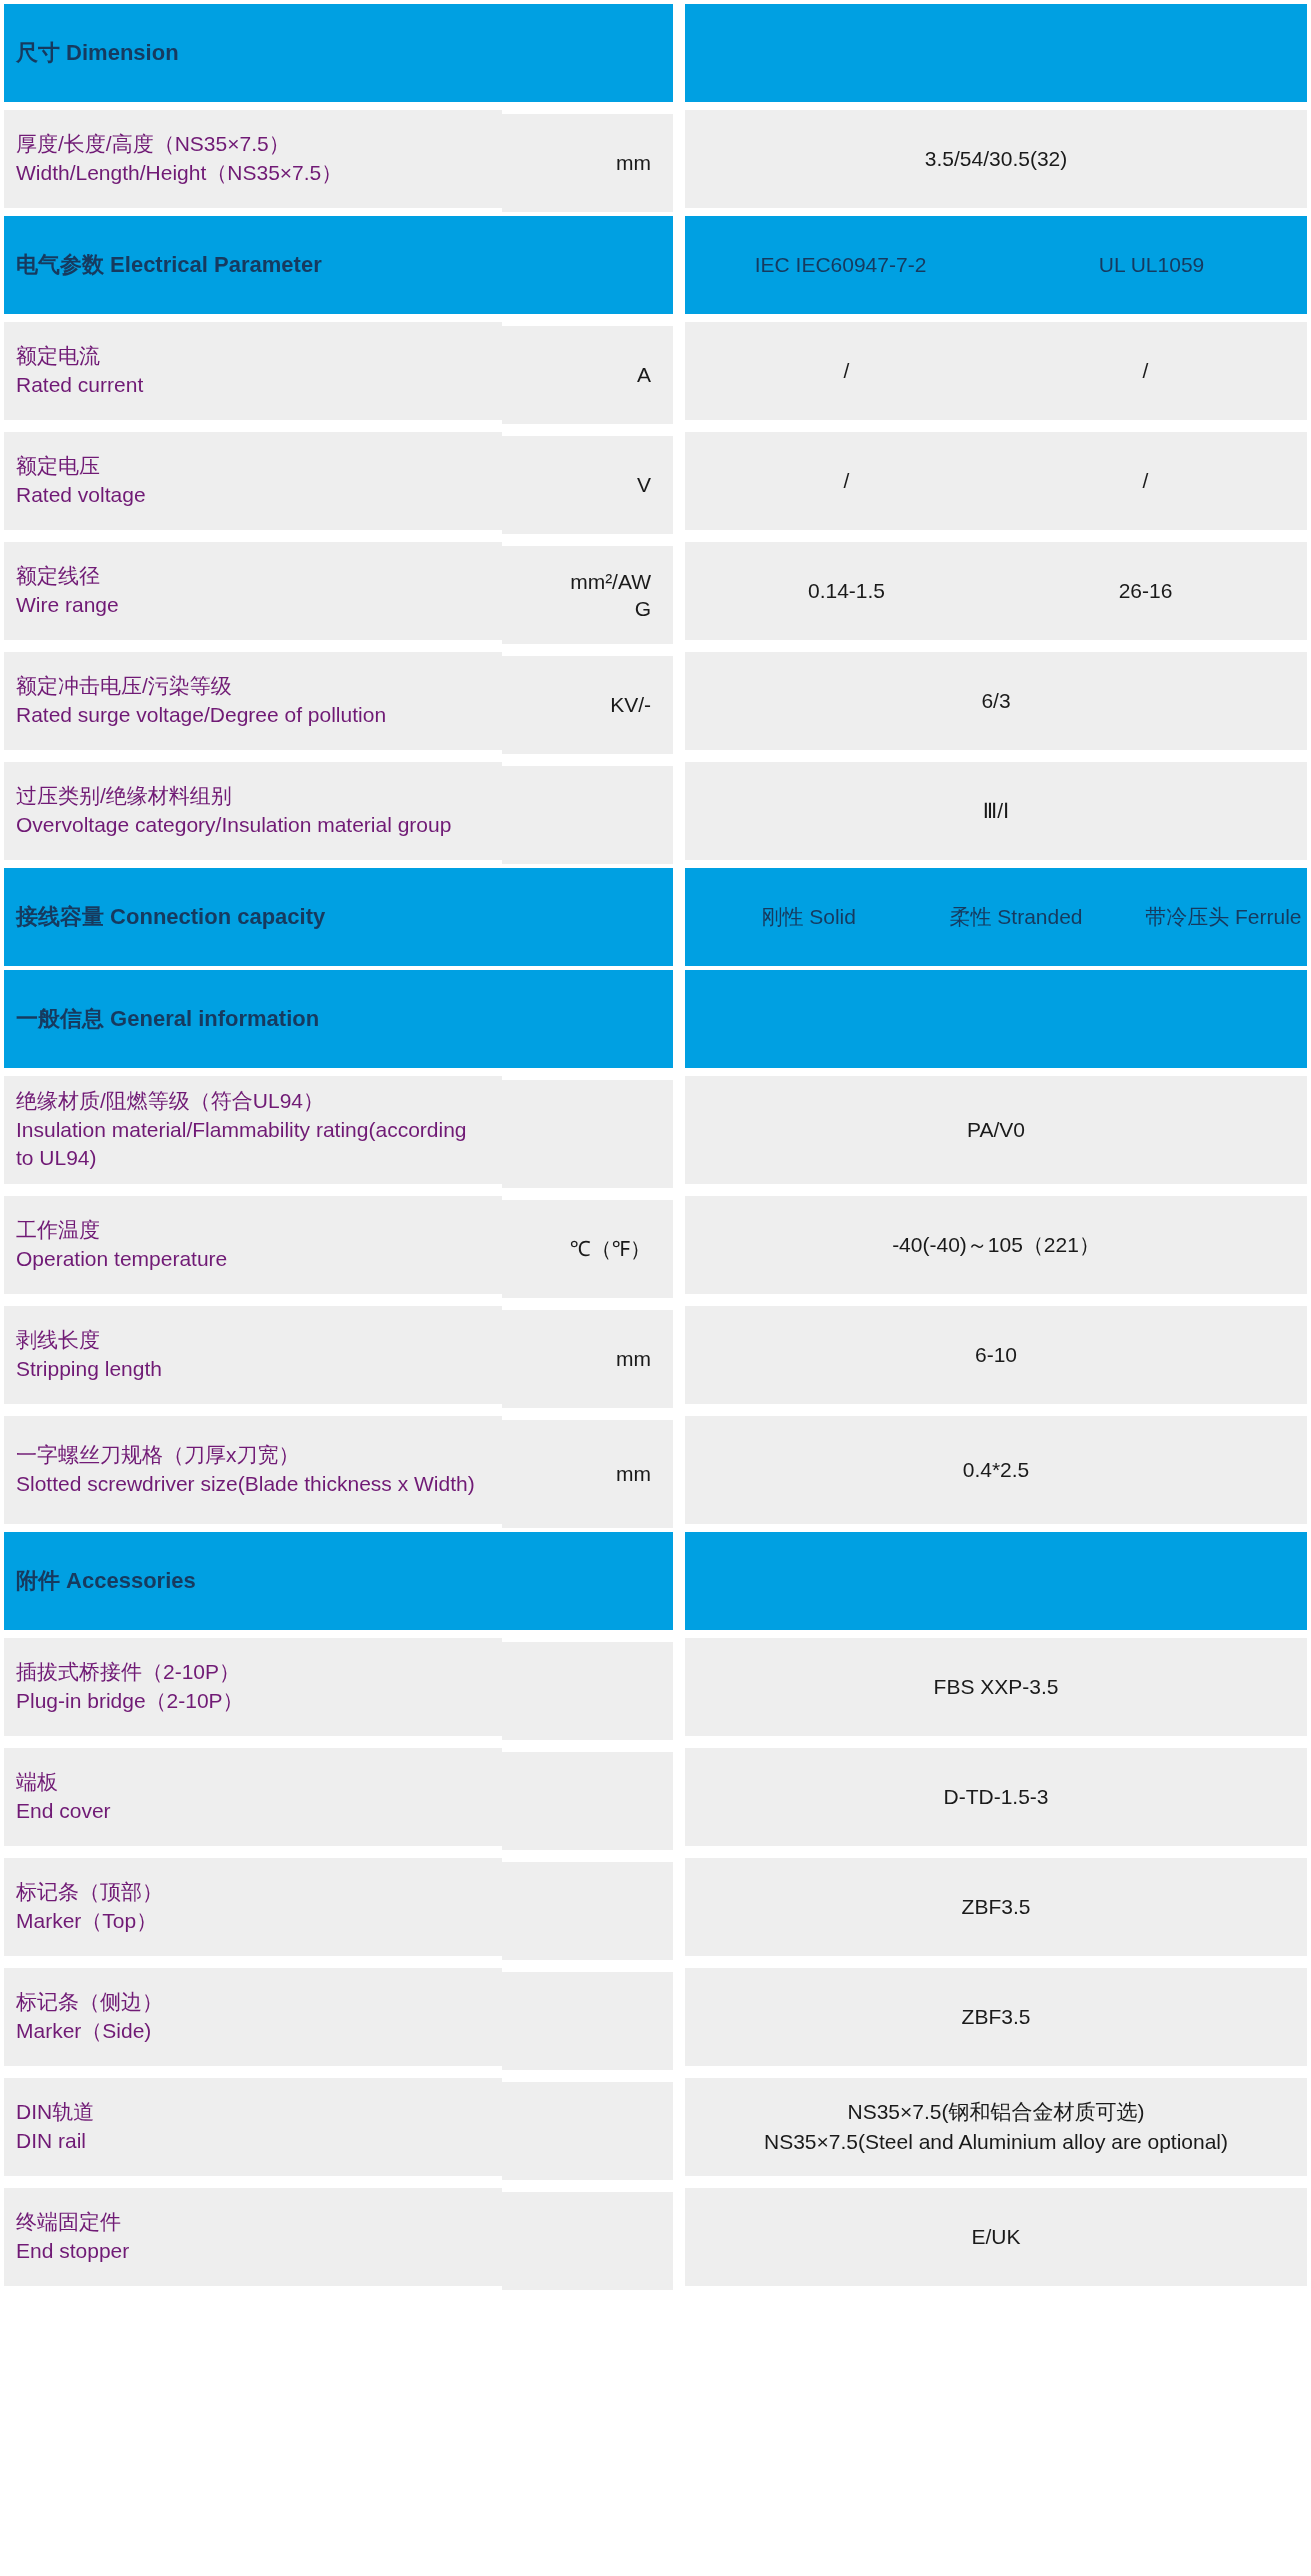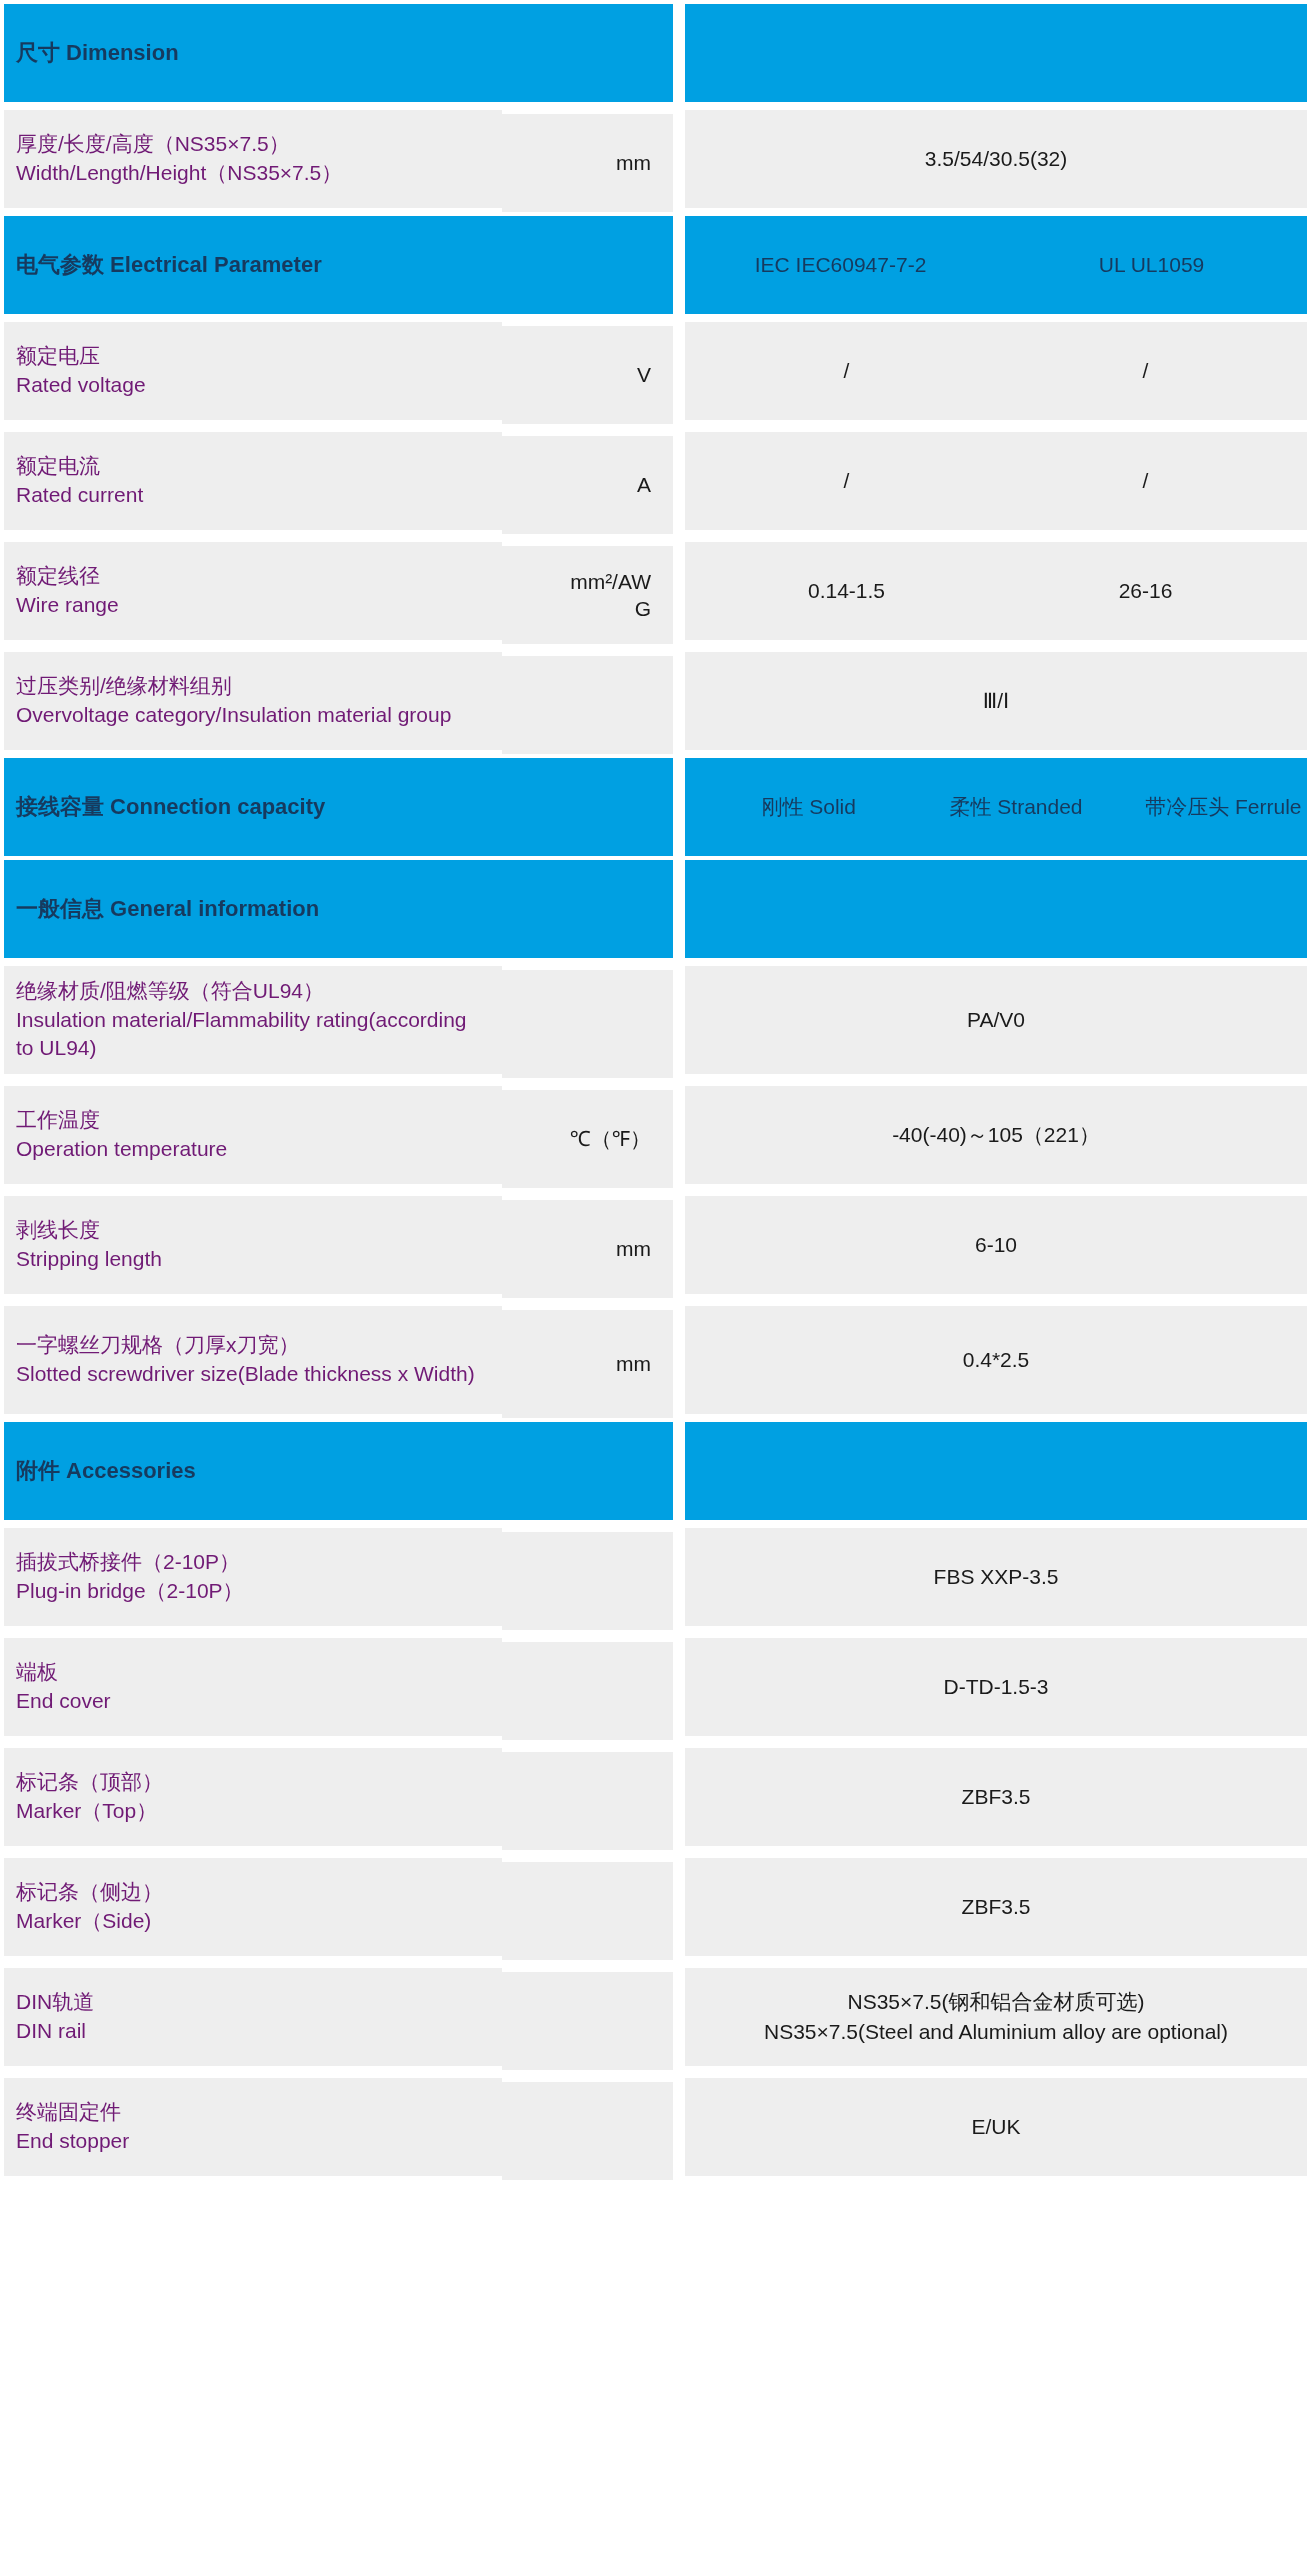--- a/index.html
+++ b/index.html
@@ -165,50 +165,50 @@
             </div>
           </div>
         </div>
       </td>
     </tr>
 
     <tr>
       <td>
         <div class="cell">
           <div class="label-cell">
-            <span class="cn">额定电压</span>
-            <span class="en">Rated voltage</span>
-          </div>
-        </div>
-      </td>
-      <td>
-        <div class="cell unit-cell">V</div>
+            <span class="cn">额定电流</span>
+            <span class="en">Rated current</span>
+          </div>
+        </div>
+      </td>
+      <td>
+        <div class="cell unit-cell">A</div>
       </td>
       <td class="gapcell"></td>
       <td>
         <div class="cell value-cell">
           <div class="dual">
             <div>/</div>
             <div>/</div>
           </div>
         </div>
       </td>
     </tr>
 
     <tr>
       <td>
         <div class="cell">
           <div class="label-cell">
-            <span class="cn">额定电流</span>
-            <span class="en">Rated current</span>
-          </div>
-        </div>
-      </td>
-      <td>
-        <div class="cell unit-cell">A</div>
+            <span class="cn">额定电压</span>
+            <span class="en">Rated voltage</span>
+          </div>
+        </div>
+      </td>
+      <td>
+        <div class="cell unit-cell">V</div>
       </td>
       <td class="gapcell"></td>
       <td>
         <div class="cell value-cell">
           <div class="dual">
             <div>/</div>
             <div>/</div>
           </div>
         </div>
       </td>
@@ -235,20 +235,37 @@
       <td>
         <div class="cell value-cell">
           <div class="dual">
             <div>0.14-1.5</div>
             <div>26-16</div>
           </div>
         </div>
       </td>
     </tr>
 
+    <tr>
+      <td>
+        <div class="cell">
+          <div class="label-cell">
+            <span class="cn">额定冲击电压/污染等级</span>
+            <span class="en">Rated surge voltage/Degree of pollution</span>
+          </div>
+        </div>
+      </td>
+      <td>
+        <div class="cell unit-cell">KV/-</div>
+      </td>
+      <td class="gapcell"></td>
+      <td>
+        <div class="cell value-cell">6/3</div>
+      </td>
+    </tr>
 
     <tr>
       <td>
         <div class="cell">
           <div class="label-cell">
             <span class="cn">过压类别/绝缘材料组别</span>
             <span class="en">Overvoltage category/Insulation material group</span>
           </div>
         </div>
       </td>

